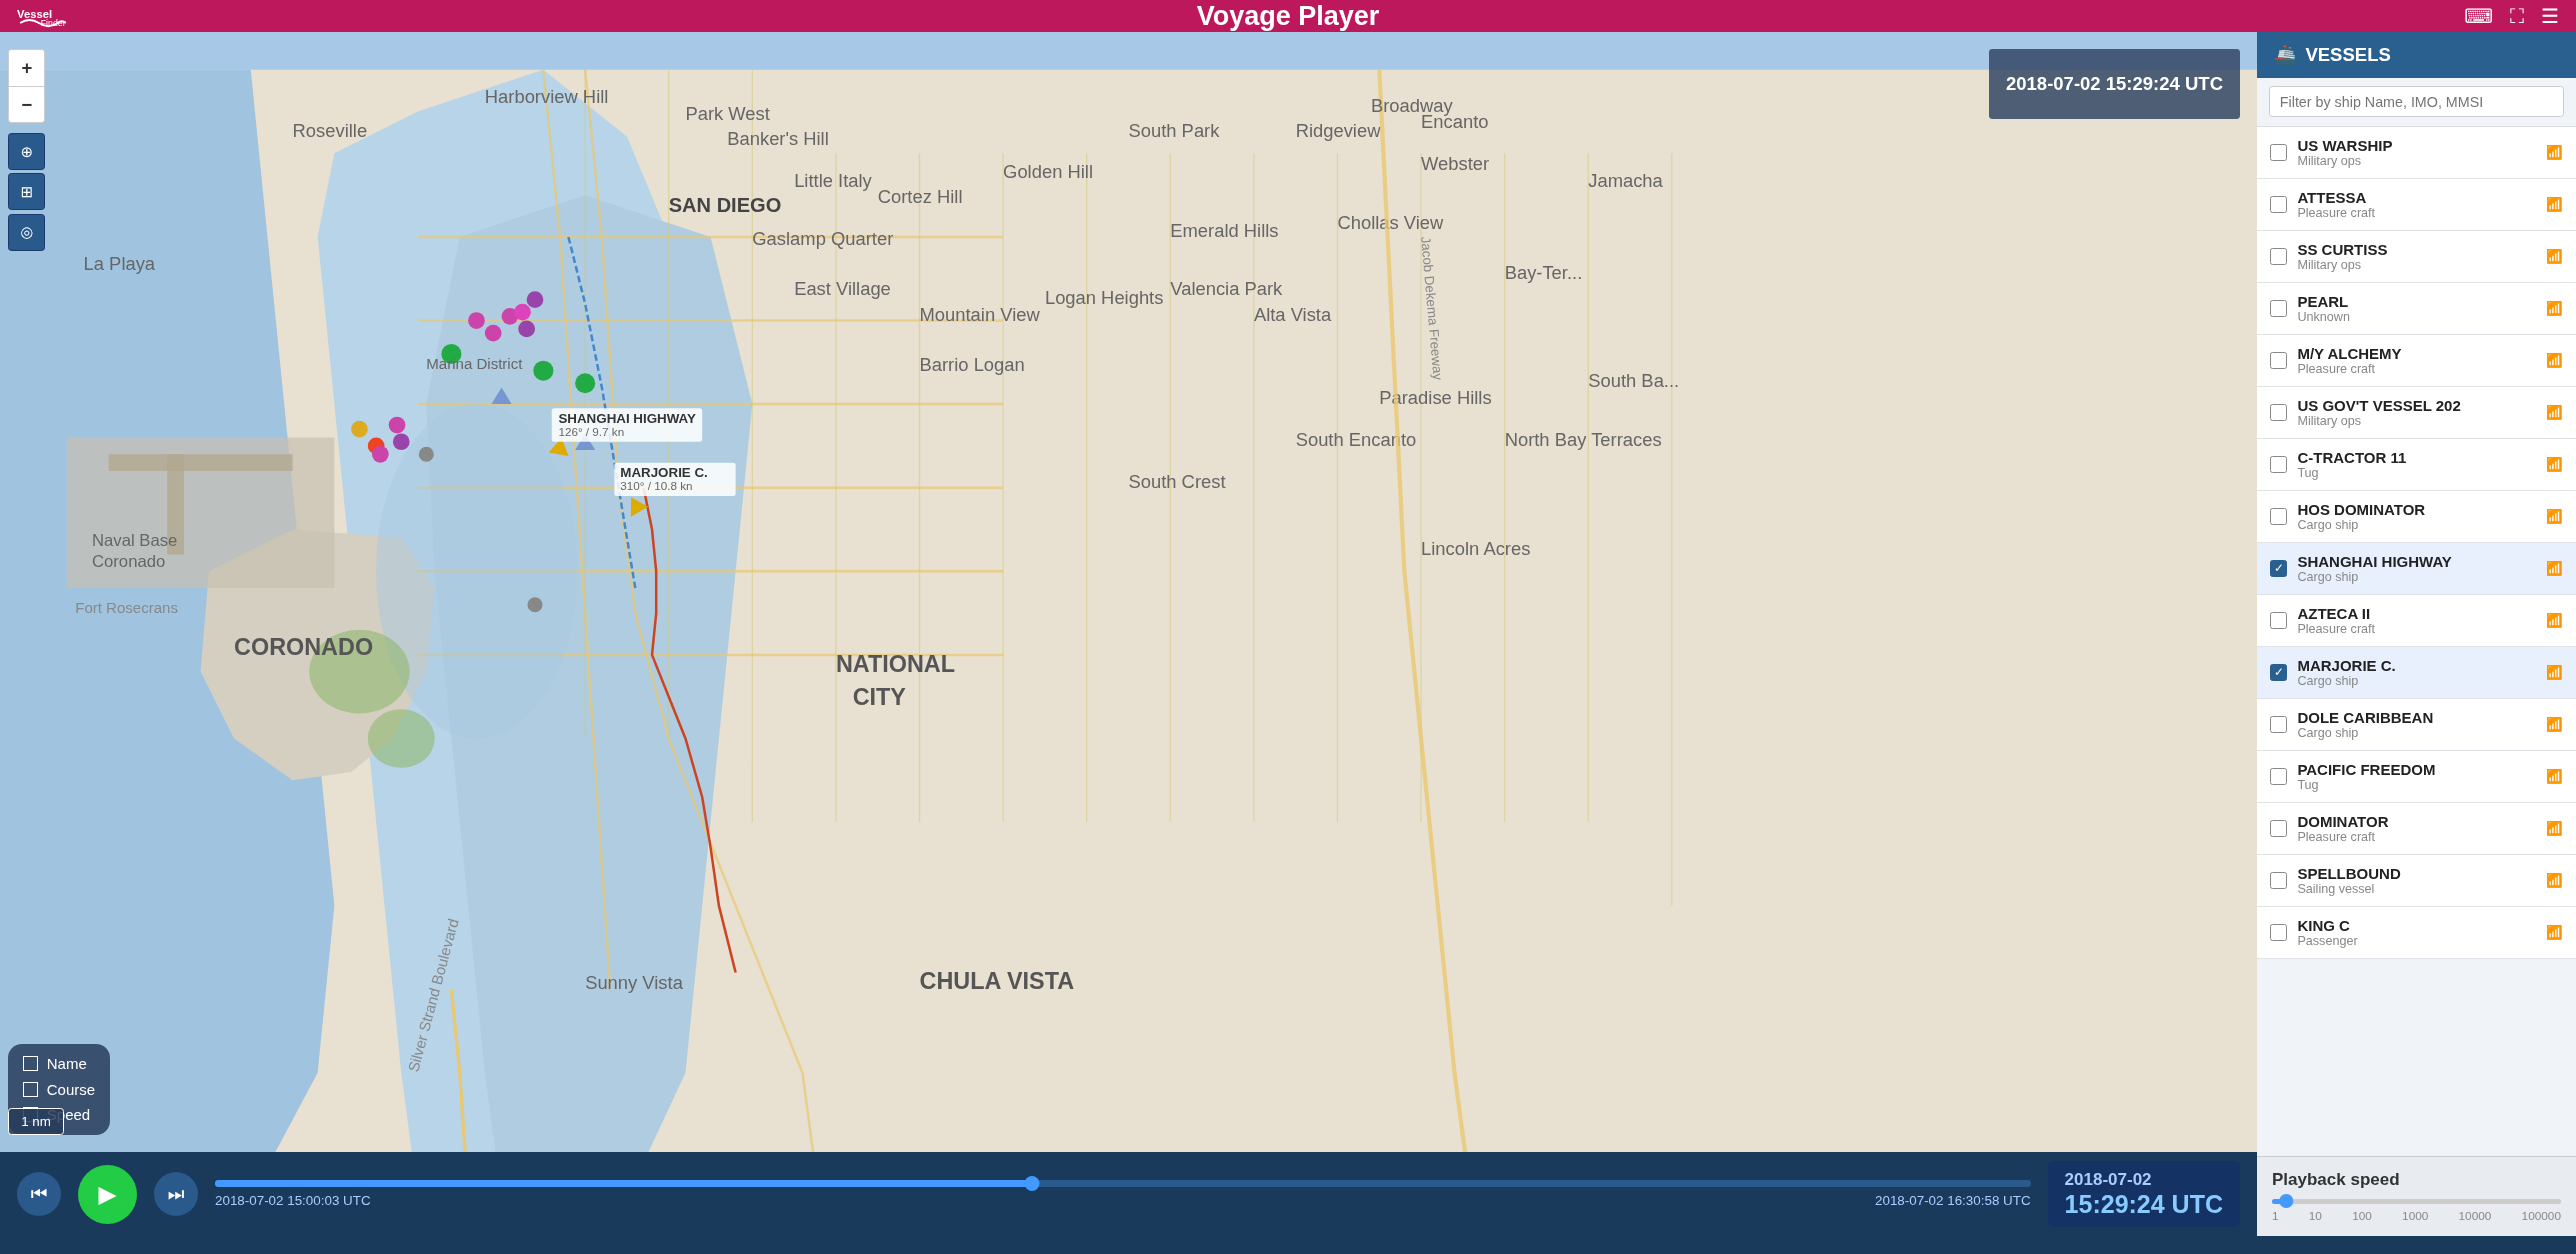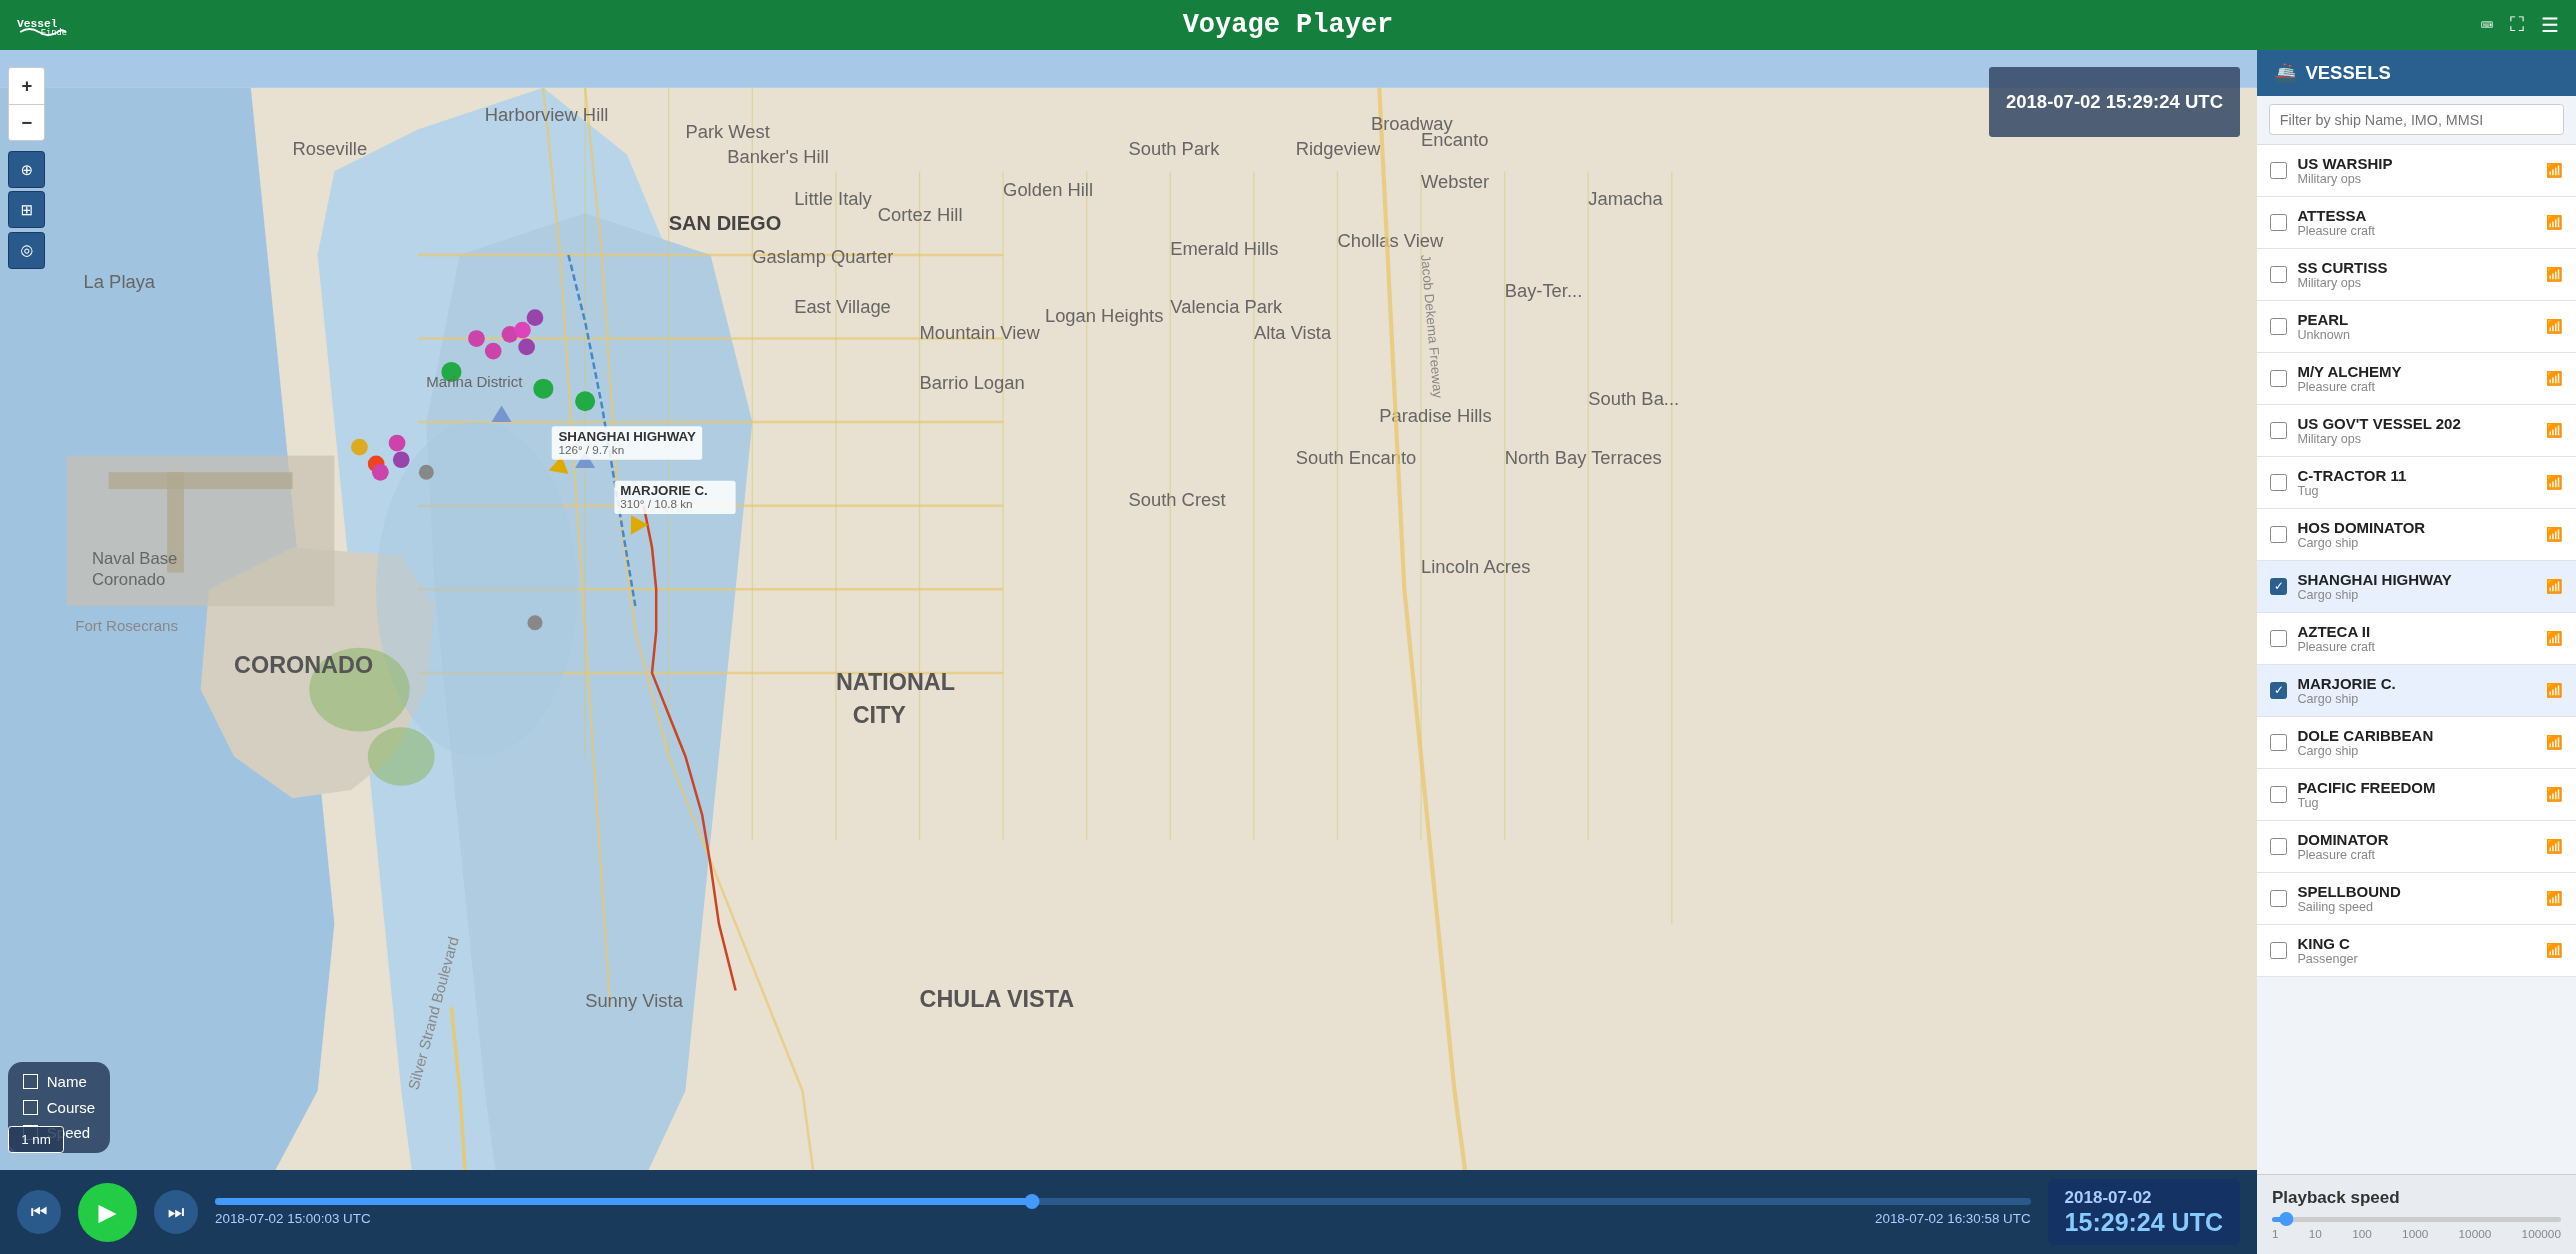--- a/index.html
+++ b/index.html
@@ -1,27 +1,26 @@
 <!DOCTYPE html>
 <html style="font-size:13.4px"><head>
   <meta charset="utf-8">
   <style>
     * { box-sizing: border-box; margin: 0; padding: 0; }
     body { font-family: Arial, sans-serif; background: #1a3a5c; overflow: hidden; width: 2576px; height: 1254px; }
 
     
     .header {
-      background: #15803d;
-      height: 50px;
+      background: #be185d;
+      height: 32px;
       display: flex;
       align-items: center;
       justify-content: center;
       position: relative;
       z-index: 10;
-      font-family: Liberation Mono, monospace;
     }
     .header-logo {
       position: absolute;
       left: 17px;
       display: flex;
       align-items: center;
       gap: 6.7px;
     }
     .logo-wave {
       width: 50px;
@@ -725,21 +724,21 @@
           <div class="vessel-info">
             <div class="vessel-name">DOMINATOR</div>
             <div class="vessel-type">Pleasure craft</div>
           </div>
           <span class="vessel-signal" style="font-size: 13.4px;">📶</span>
         </div>
         <div class="vessel-item">
           <div class="vessel-checkbox"></div>
           <div class="vessel-info">
             <div class="vessel-name">SPELLBOUND</div>
-            <div class="vessel-type">Sailing speed</div>
+            <div class="vessel-type">Sailing vessel</div>
           </div>
           <span class="vessel-signal" style="font-size: 13.4px;">📶</span>
         </div>
         <div class="vessel-item">
           <div class="vessel-checkbox"></div>
           <div class="vessel-info">
             <div class="vessel-name">KING C</div>
             <div class="vessel-type">Passenger</div>
           </div>
           <span class="vessel-signal" style="font-size: 13.4px;">📶</span>

